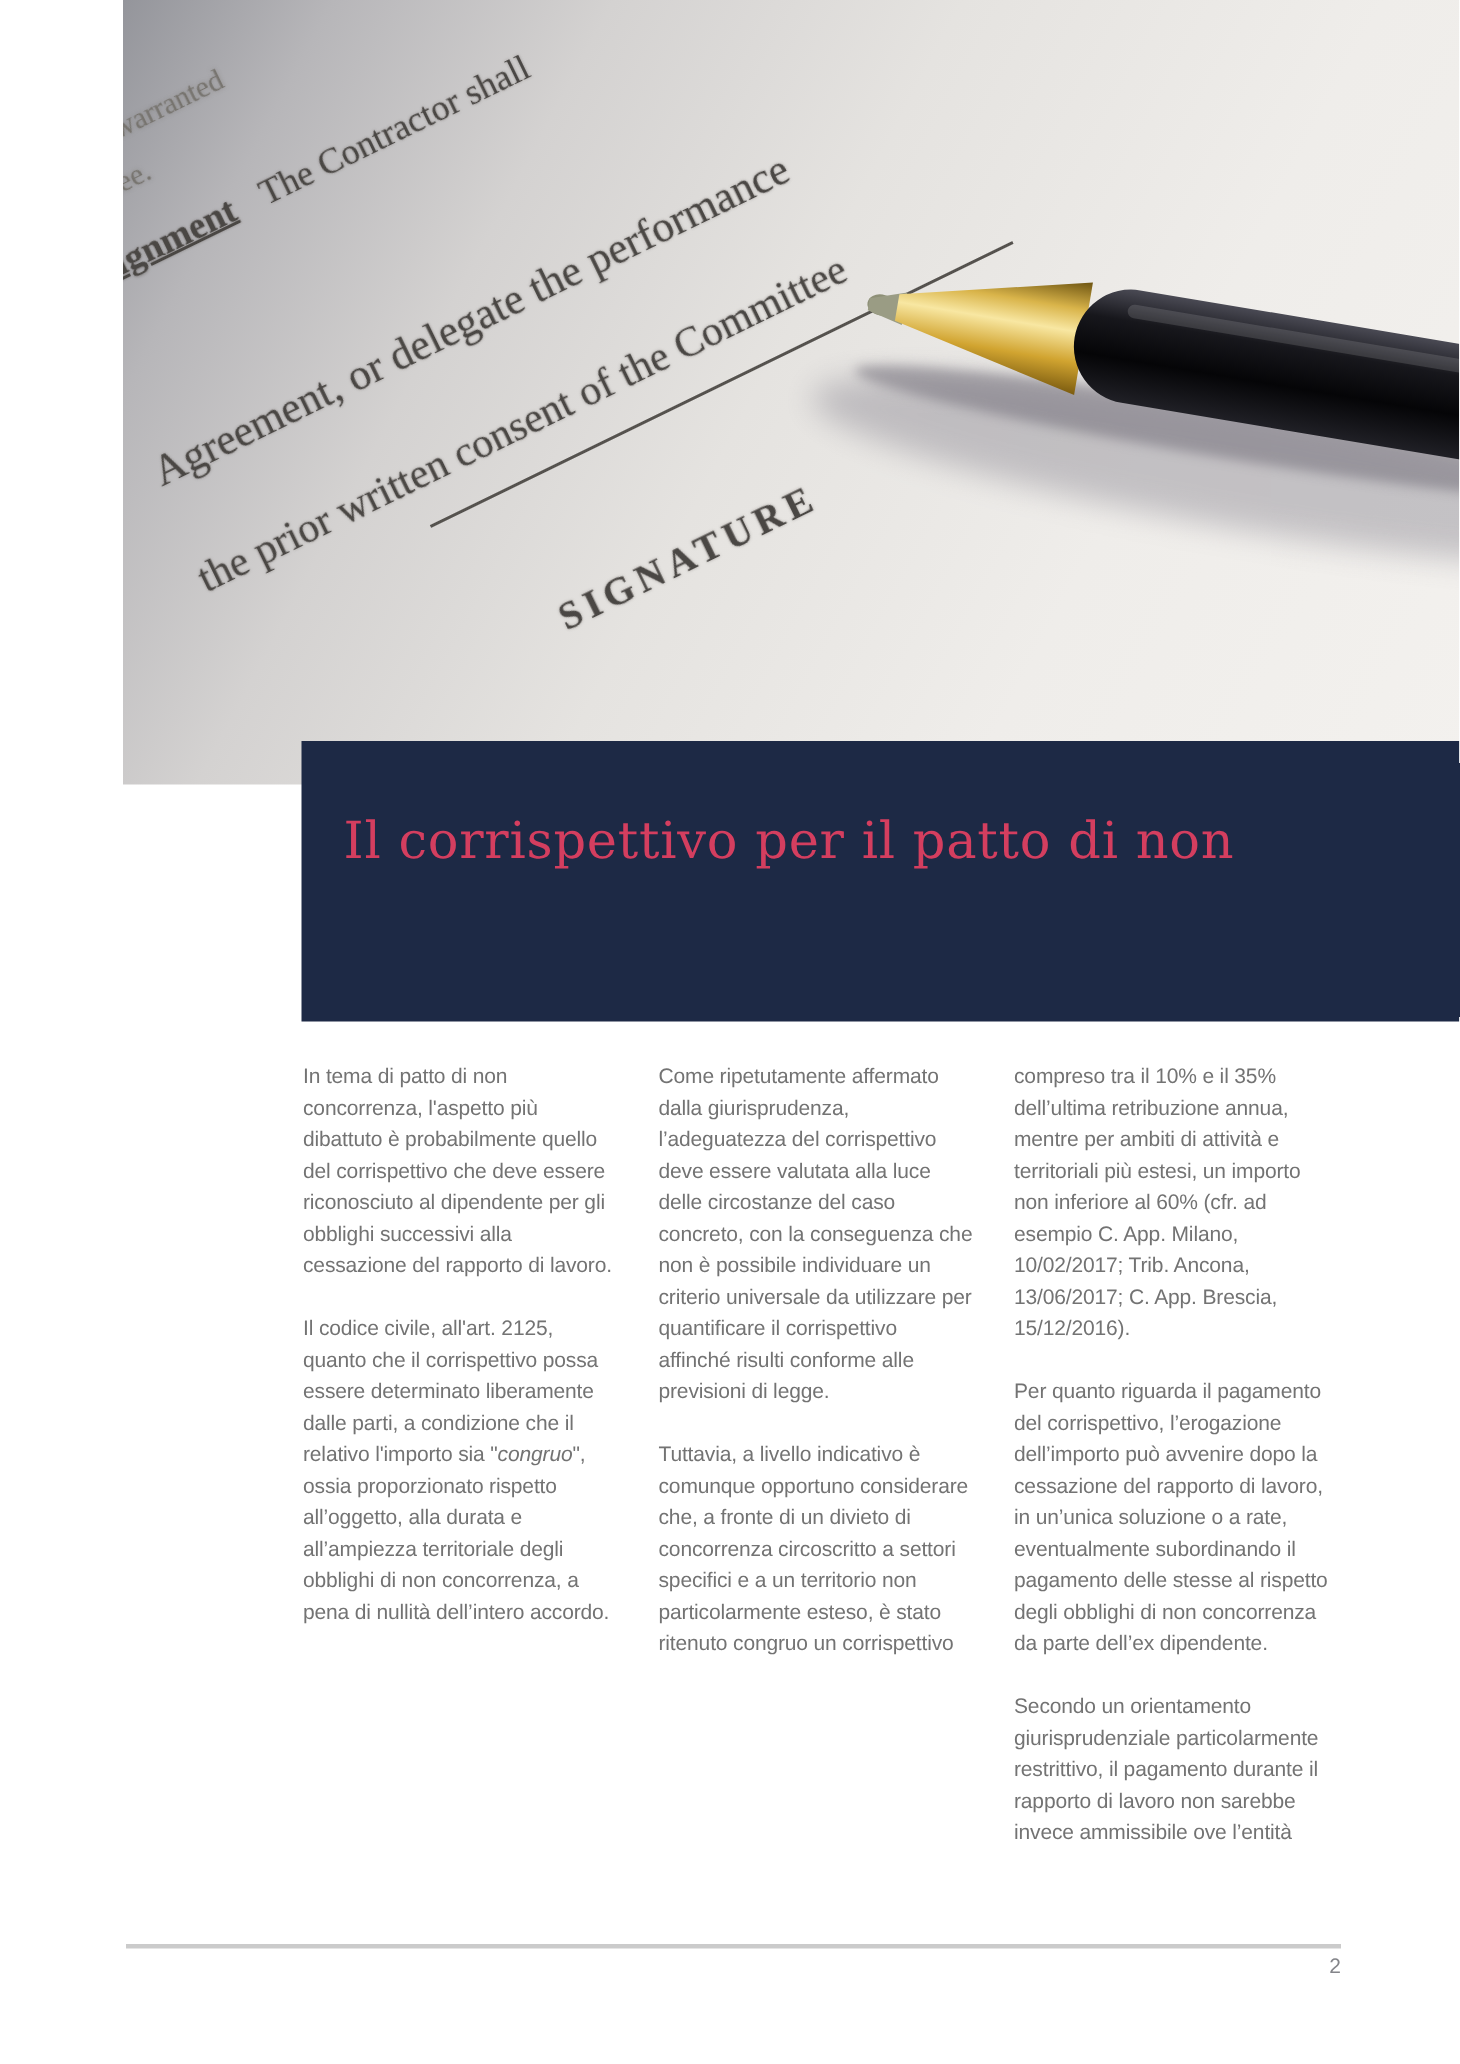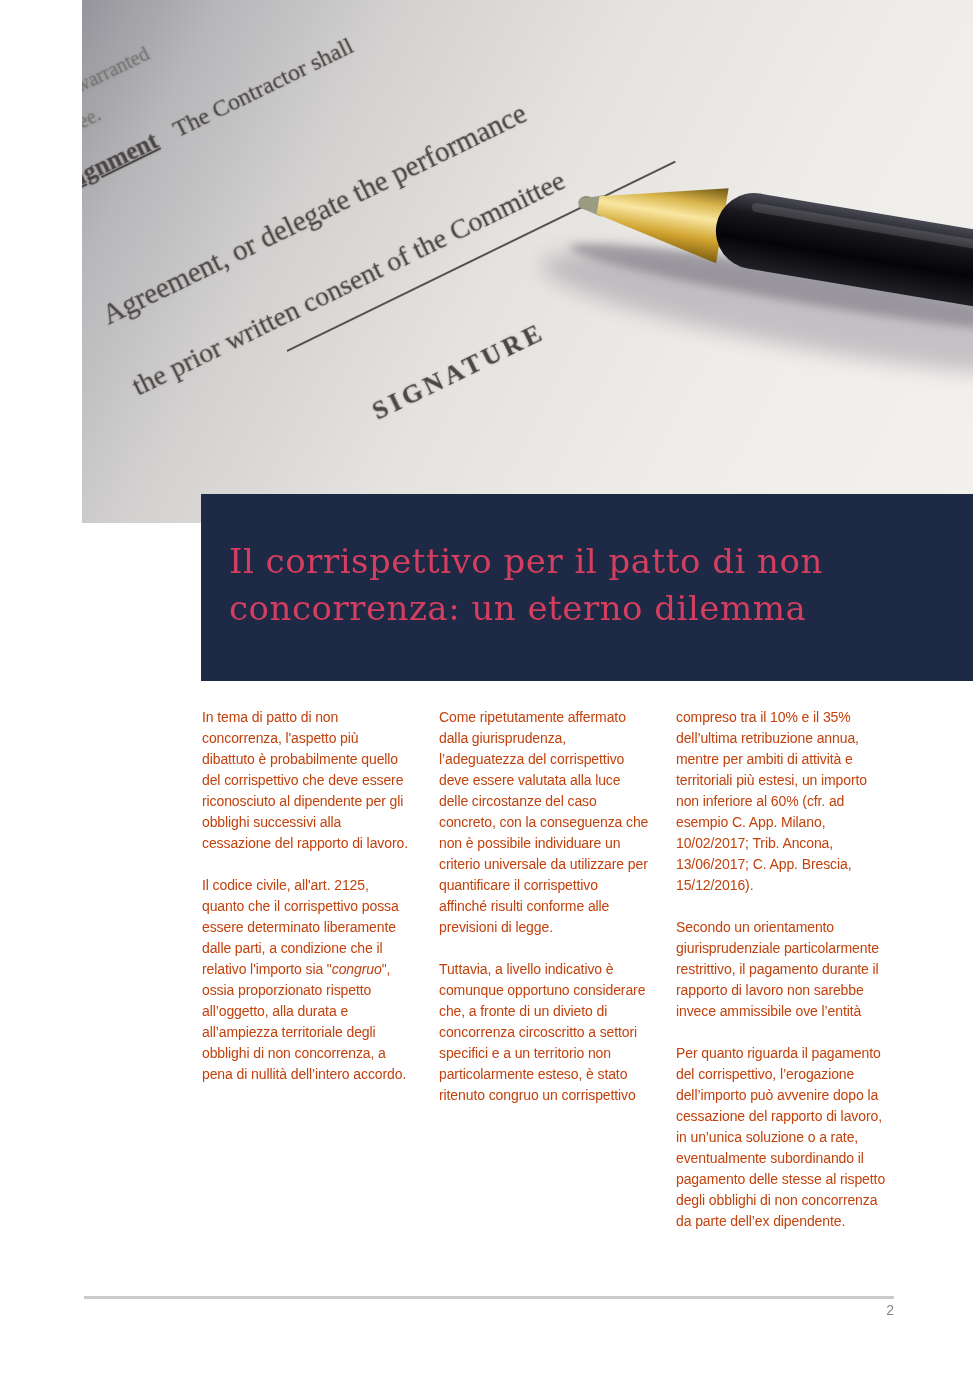--- a/index.html
+++ b/index.html
@@ -43,21 +43,21 @@
     margin:0;padding:44px 24px 0 28px;
     font-family:"DejaVu Serif","Liberation Serif",serif;font-weight:400;
     font-size:34px;line-height:47px;letter-spacing:.5px;color:#d43e5f;
   }
   .banner h1 span{display:block;}
 
   
   .content{
     position:absolute;left:202px;top:707px;width:684px;
     display:flex;gap:27px;
-    font-size:14px;line-height:21px;letter-spacing:-.1px;color:#c2410c;
+    font-size:14px;line-height:21px;letter-spacing:-.1px;color:#737373;
   }
   .col{flex:1;min-width:0;}
   .col p{margin:0 0 21px 0;}
   .col p:last-child{margin-bottom:15px;}
 
   
   .footer-rule{position:absolute;left:84px;top:1296px;width:810px;height:3px;background:#cbcbcb;}
   .page-number{
     position:absolute;left:834px;top:1302px;width:60px;text-align:right;
     font-size:14px;color:#84858a;
@@ -109,36 +109,35 @@
         <polygon points="516,195 642,166 642,242 516,213" fill="url(#goldGrad)"></polygon>
         <rect x="636" y="166" width="380" height="76" rx="38" fill="url(#bodyGrad)"></rect>
         <rect x="668" y="176" width="290" height="9" rx="4.5" fill="#ffffff" opacity="0.13"></rect>
       </g>
     </svg>
   </div>
 
   <div class="banner">
     <h1>
       <span>Il corrispettivo per il patto di non</span>
-      <span>concorrenza: un eterno dilemma</span>
     </h1>
   </div>
 
   <div class="content">
     <div class="col">
       <p>In tema di patto di non concorrenza, l'aspetto più dibattuto è probabilmente quello del corrispettivo che deve essere riconosciuto al dipendente per gli obblighi successivi alla cessazione del rapporto di lavoro.</p>
       <p><span>Il codice civile, all'art. 2125, quanto che il corrispettivo possa essere determinato liberamente dalle parti, a condizione che il relativo l'importo sia "</span><i>congruo</i><span>", ossia proporzionato rispetto all’oggetto, alla durata e all’ampiezza territoriale degli obblighi di non concorrenza, a pena di nullità dell’intero accordo.</span></p>
     </div>
     <div class="col">
       <p>Come ripetutamente affermato dalla giurisprudenza, l’adeguatezza del corrispettivo deve essere valutata alla luce delle circostanze del caso concreto, con la conseguenza che non è possibile individuare un criterio universale da utilizzare per quantificare il corrispettivo affinché risulti conforme alle previsioni di legge.</p>
       <p>Tuttavia, a livello indicativo è comunque opportuno considerare che, a fronte di un divieto di concorrenza circoscritto a settori specifici e a un territorio non particolarmente esteso, è stato ritenuto congruo un corrispettivo</p>
     </div>
     <div class="col">
       <p>compreso tra il 10% e il 35% dell’ultima retribuzione annua, mentre per ambiti di attività e territoriali più estesi, un importo non inferiore al 60% (cfr. ad esempio C. App. Milano, 10/02/2017; Trib. Ancona, 13/06/2017; C. App. Brescia, 15/12/2016).</p>
+      <p>Per quanto riguarda il pagamento del corrispettivo, l’erogazione dell’importo può avvenire dopo la cessazione del rapporto di lavoro, in un’unica soluzione o a rate, eventualmente subordinando il pagamento delle stesse al rispetto degli obblighi di non concorrenza da parte dell’ex dipendente.</p>
       <p>Secondo un orientamento giurisprudenziale particolarmente restrittivo, il pagamento durante il rapporto di lavoro non sarebbe invece ammissibile ove l’entità</p>
-      <p>Per quanto riguarda il pagamento del corrispettivo, l’erogazione dell’importo può avvenire dopo la cessazione del rapporto di lavoro, in un’unica soluzione o a rate, eventualmente subordinando il pagamento delle stesse al rispetto degli obblighi di non concorrenza da parte dell’ex dipendente.</p>
     </div>
   </div>
 
   <div class="footer-rule"></div>
   <div class="page-number">2</div>
 
 </div>
 
 </body></html>

